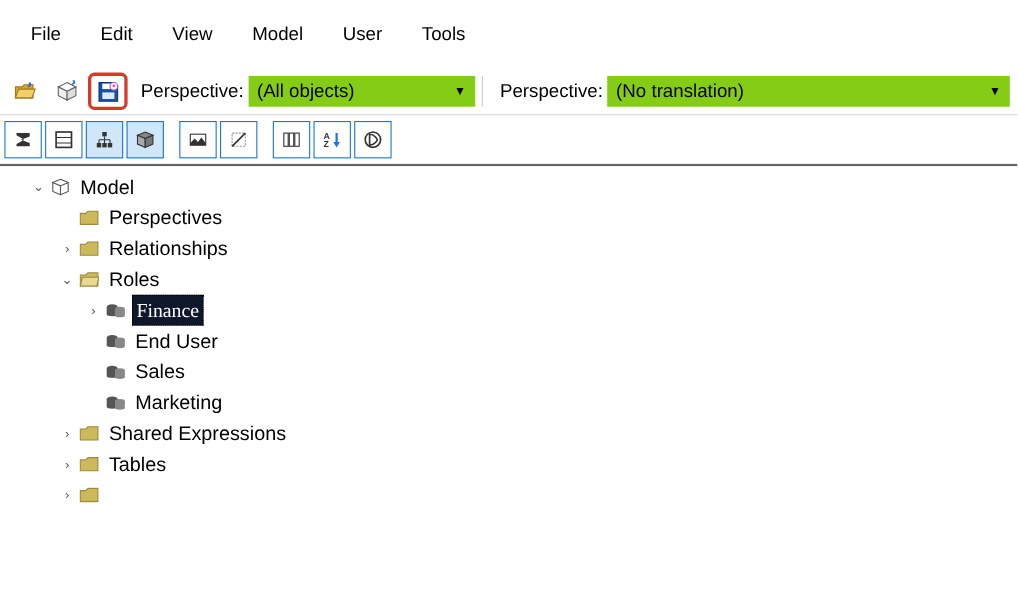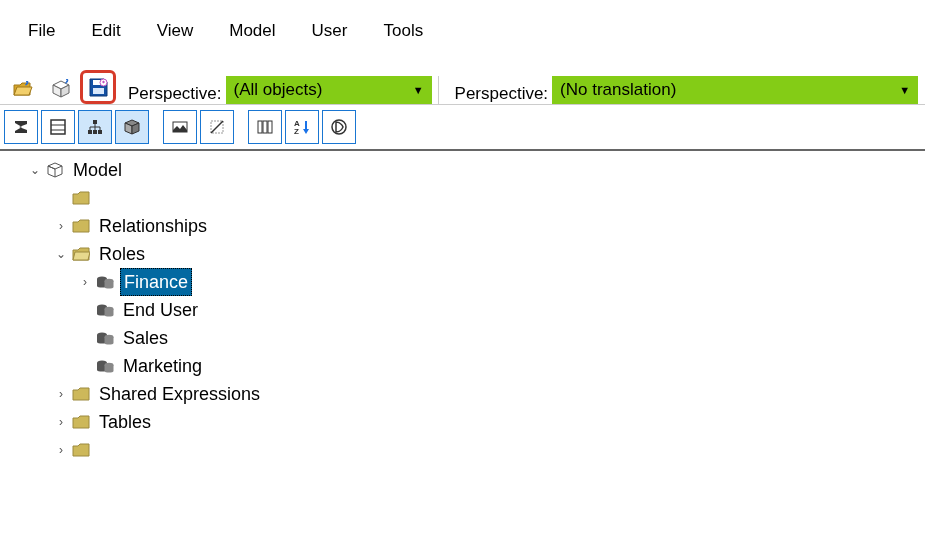--- a/index.html
+++ b/index.html
@@ -22,21 +22,21 @@
     background: #fff;
     user-select: none;
   }
   .menu-item {
     padding: 2px 18px;
     cursor: default;
   }
   
   .toolbar1 {
     display: flex;
-    align-items: flex-end;
+    align-items: center;
     height: 42px;
     padding: 0 4px;
     background: #fff;
     border-bottom: 1px solid #ccc;
   }
   .tb1-btn {
     width: 30px;
     height: 30px;
     margin: 0 4px;
     display: flex;
@@ -127,23 +127,24 @@
     height: 20px;
     display: inline-flex;
     align-items: center;
     justify-content: center;
     margin-right: 4px;
   }
   .node-label {
     padding: 0 3px;
   }
   .node-label.selected {
-    background: #0369a1;
+    background: #0f172a;
     color: #fff;
     border: 1px dotted #000;
+    font-family: Liberation Serif, serif;
   }
   
   svg { display:block; }
 </style>
 </head>
 <body>
 
 <div class="menubar">
   <div class="menu-item">File</div>
   <div class="menu-item">Edit</div>
@@ -278,20 +279,21 @@
 
 
   <div class="tree-row">
     <span class="indent ind2"></span>
     <span class="tw blank">›</span>
     <span class="tree-icon">
       <svg width="18" height="14">
           <path d="M1 3 L6 3 L8 1 L17 1 L17 13 L1 13 Z" fill="#cdb85a" stroke="#9c8a3e"></path>
         </svg>
     </span>
+    <span class="node-label">Perspectives</span>
   </div>
 
   <div class="tree-row">
     <span class="indent ind2"></span>
     <span class="tw">›</span>
     <span class="tree-icon">
       <svg width="18" height="14">
           <path d="M1 3 L6 3 L8 1 L17 1 L17 13 L1 13 Z" fill="#cdb85a" stroke="#9c8a3e"></path>
         </svg>
     </span>

